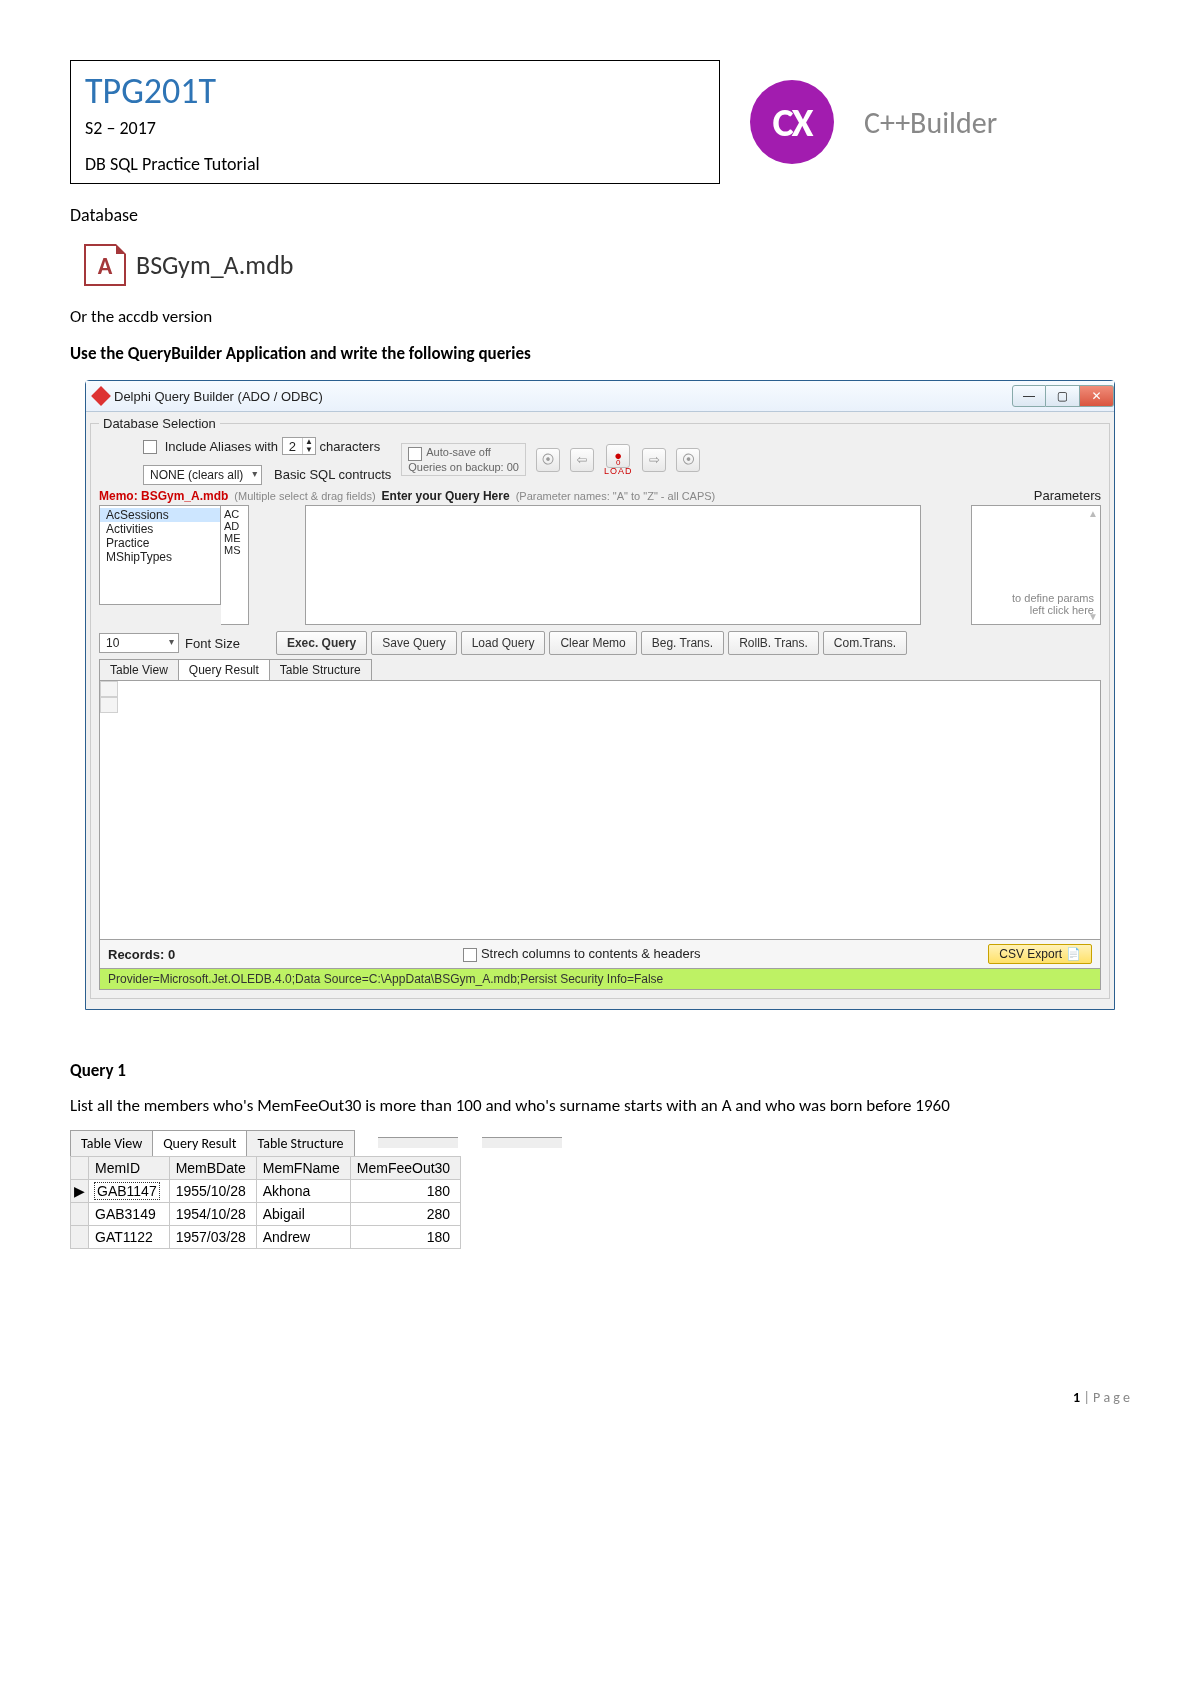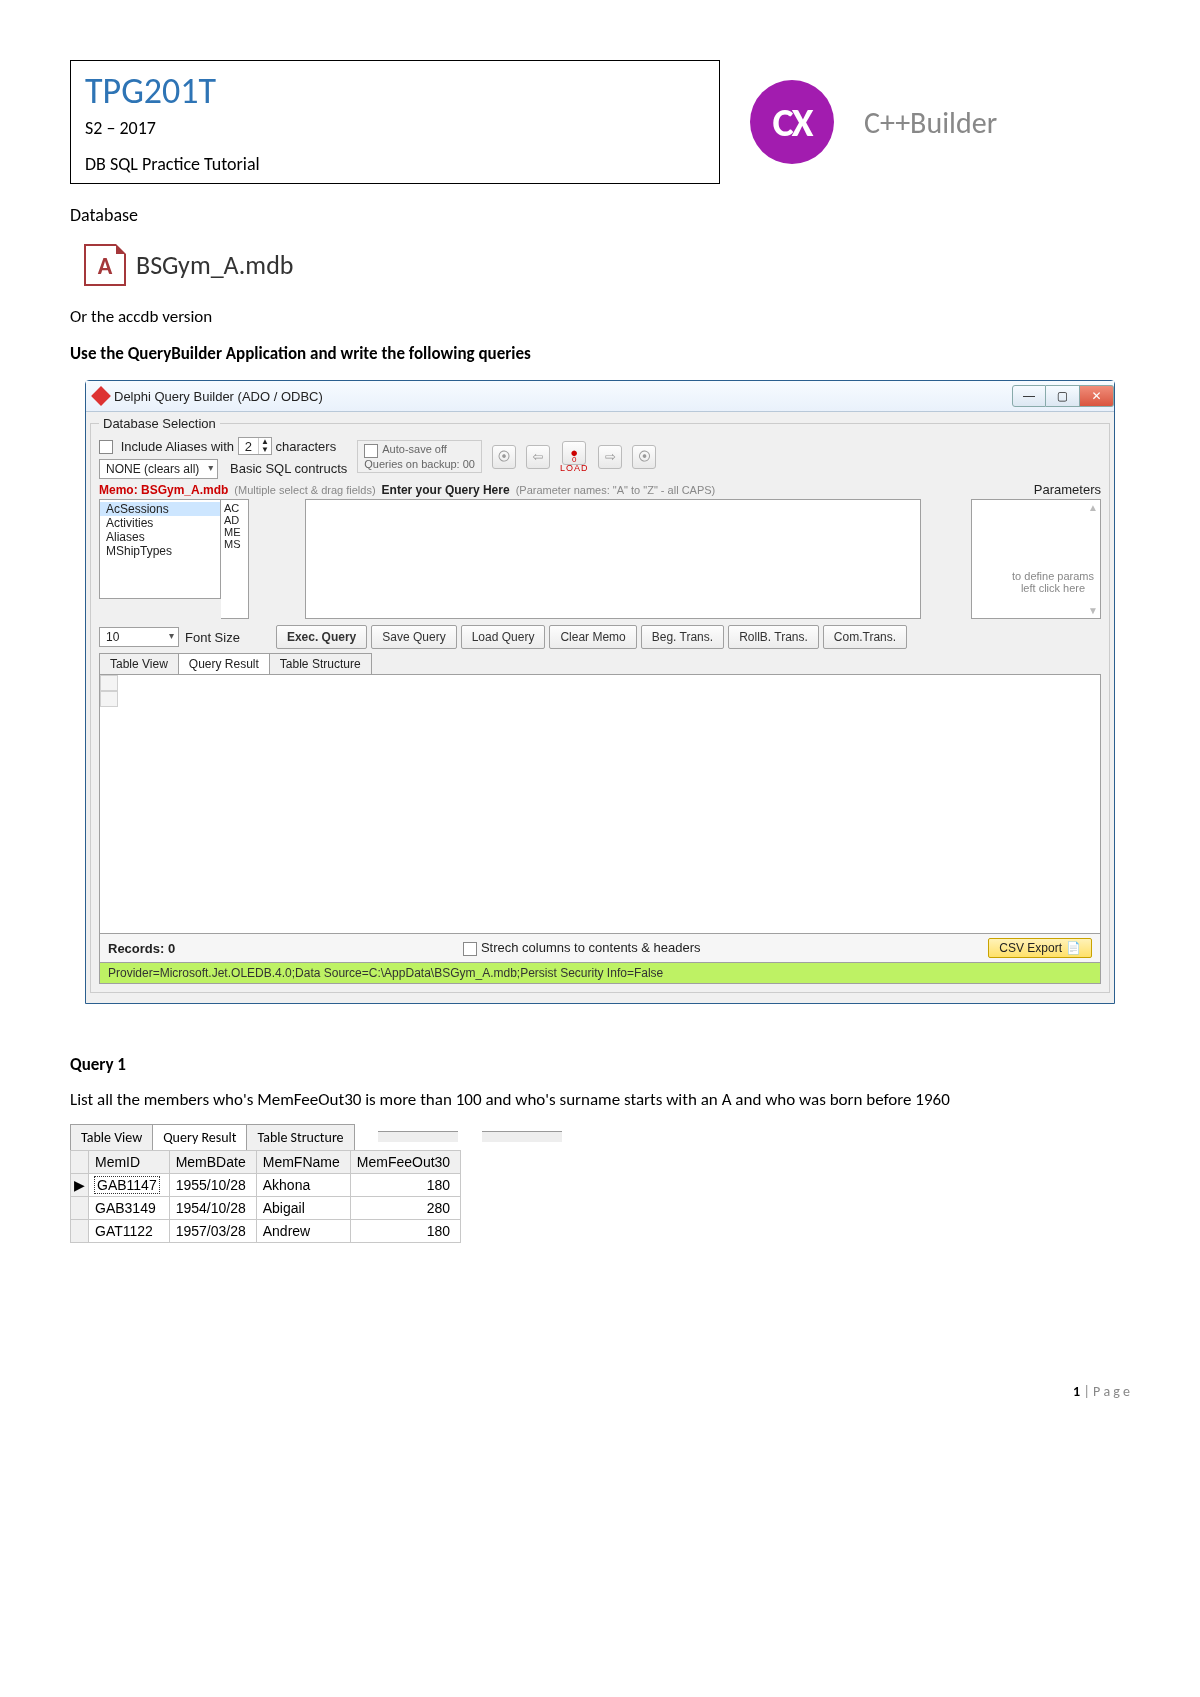--- a/index.html
+++ b/index.html
@@ -119,21 +119,21 @@
   }
   .query-editor {
     flex: 1; margin-left: 56px; height: 120px; border: 1px solid #a0a0a0; background: #fff;
   }
   .params-box {
     width: 130px; margin-left: 50px; border: 1px solid #a0a0a0; background: #fff;
     height: 120px; font-size: 11px; color: #888; position: relative;
   }
   .params-box .scroll-up { position: absolute; right: 2px; top: 2px; color: #bbb; font-size: 10px; }
   .params-box .scroll-dn { position: absolute; right: 2px; bottom: 2px; color: #bbb; font-size: 10px; }
-  .params-box .phint { position: absolute; bottom: 24px; right: 6px; text-align: center; line-height: 12px; }
+  .params-box .phint { position: absolute; bottom: 8px; right: 6px; text-align: right; line-height: 12px; }
   .font-row { display: flex; align-items: center; gap: 6px; margin-top: 6px; }
   .btnrow { display: flex; gap: 4px; margin-left: 30px; flex-wrap: wrap; }
   .btnrow .btn3d { padding: 4px 10px; font-size: 12px; }
   .tabs { display: flex; margin-top: 4px; }
   .tab {
     border: 1px solid #a0a0a0; border-bottom: none; padding: 3px 10px;
     font-size: 12px; background: #f0f0f0; margin-right: -1px;
   }
   .tab.active { background: #fff; }
   .grid-area {
@@ -217,21 +217,21 @@
       <div class="win-btn close">✕</div>
     </div>
   </div>
 
   <div class="qb-body">
     <fieldset class="db-sel">
       <legend>Database Selection</legend>
 
       <div class="topcontrols">
 
-        <div style="display:flex;flex-direction:column;gap:6px;">
+        <div style="display:flex;flex-direction:column;gap:12px;margin-left:44px;">
           <div>
             <span class="chk"></span>
             <span>Include Aliases  with</span>
             <span class="spin">
               <span class="val">2</span>
               <span class="arrows">
                   <div>▲</div>
                   <div>▼</div>
                 </span>
             </span>
@@ -266,21 +266,21 @@
         <b style="font-size:12px;">Enter your Query Here</b>
         <span class="hint-gray">(Parameter names: "A" to "Z" - all CAPS)</span>
         <span style="flex:1;"></span>
         <span class="param-hdr">Parameters</span>
       </div>
 
       <div class="middle-row">
         <div class="tables-list">
           <div class="selected">AcSessions</div>
           <div>Activities</div>
-          <div>Aliases</div>
+          <div>Practice</div>
           <div>MShipTypes</div>
         </div>
         <div class="alias-col">
           <div>AC</div>
           <div>AD</div>
           <div>ME</div>
           <div>MS</div>
         </div>
         <div class="query-editor"></div>
         <div class="params-box">

